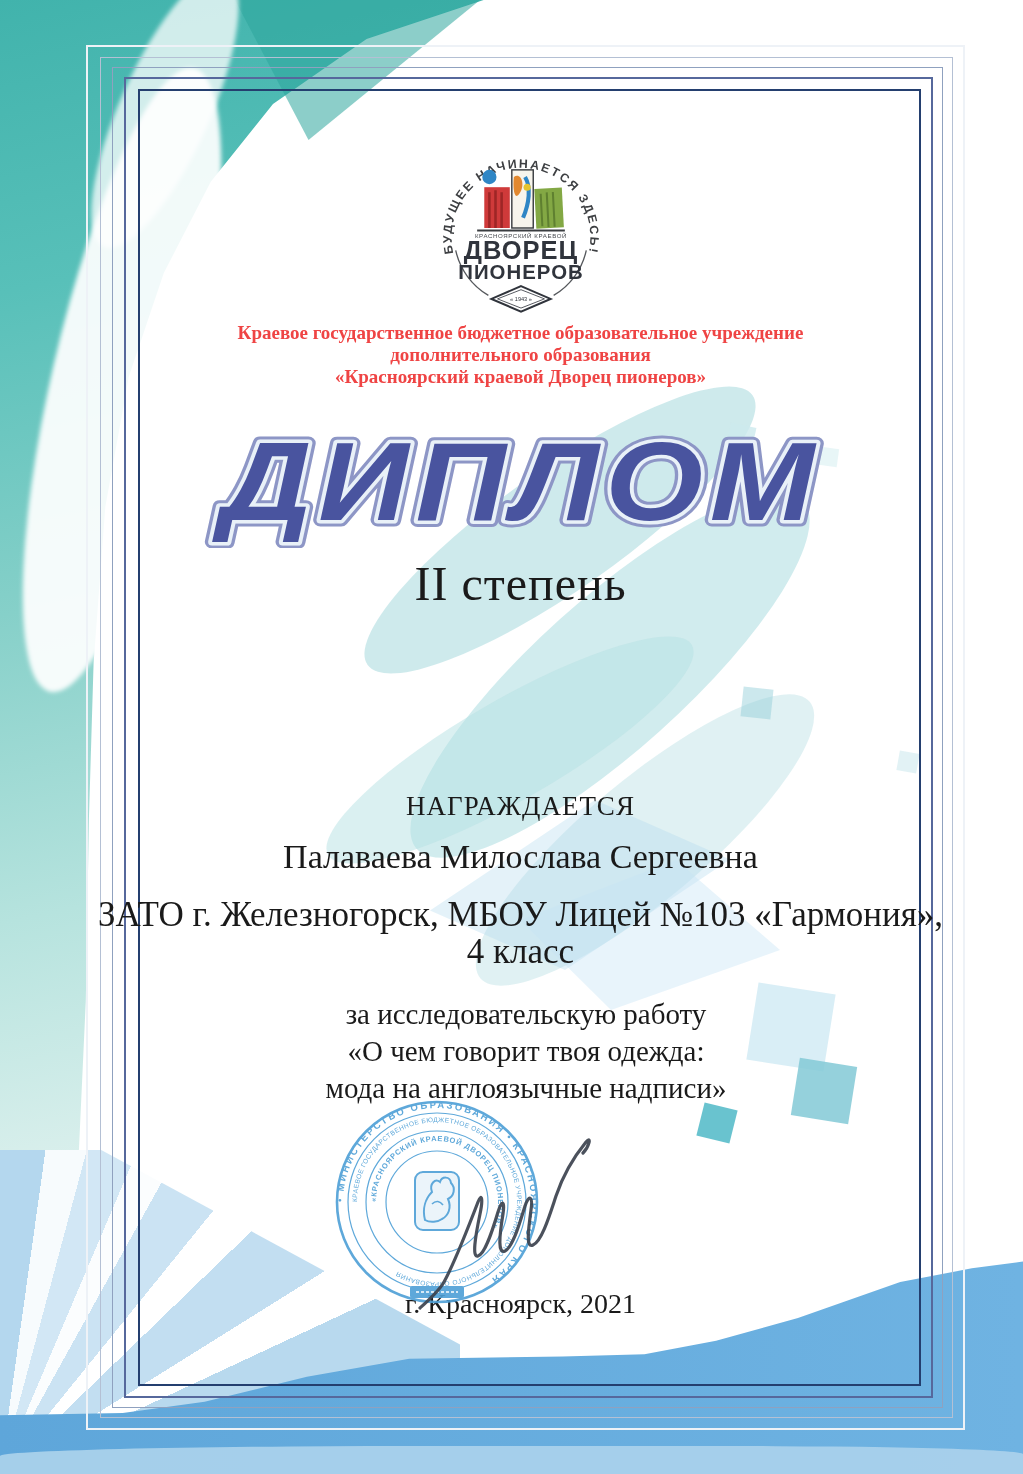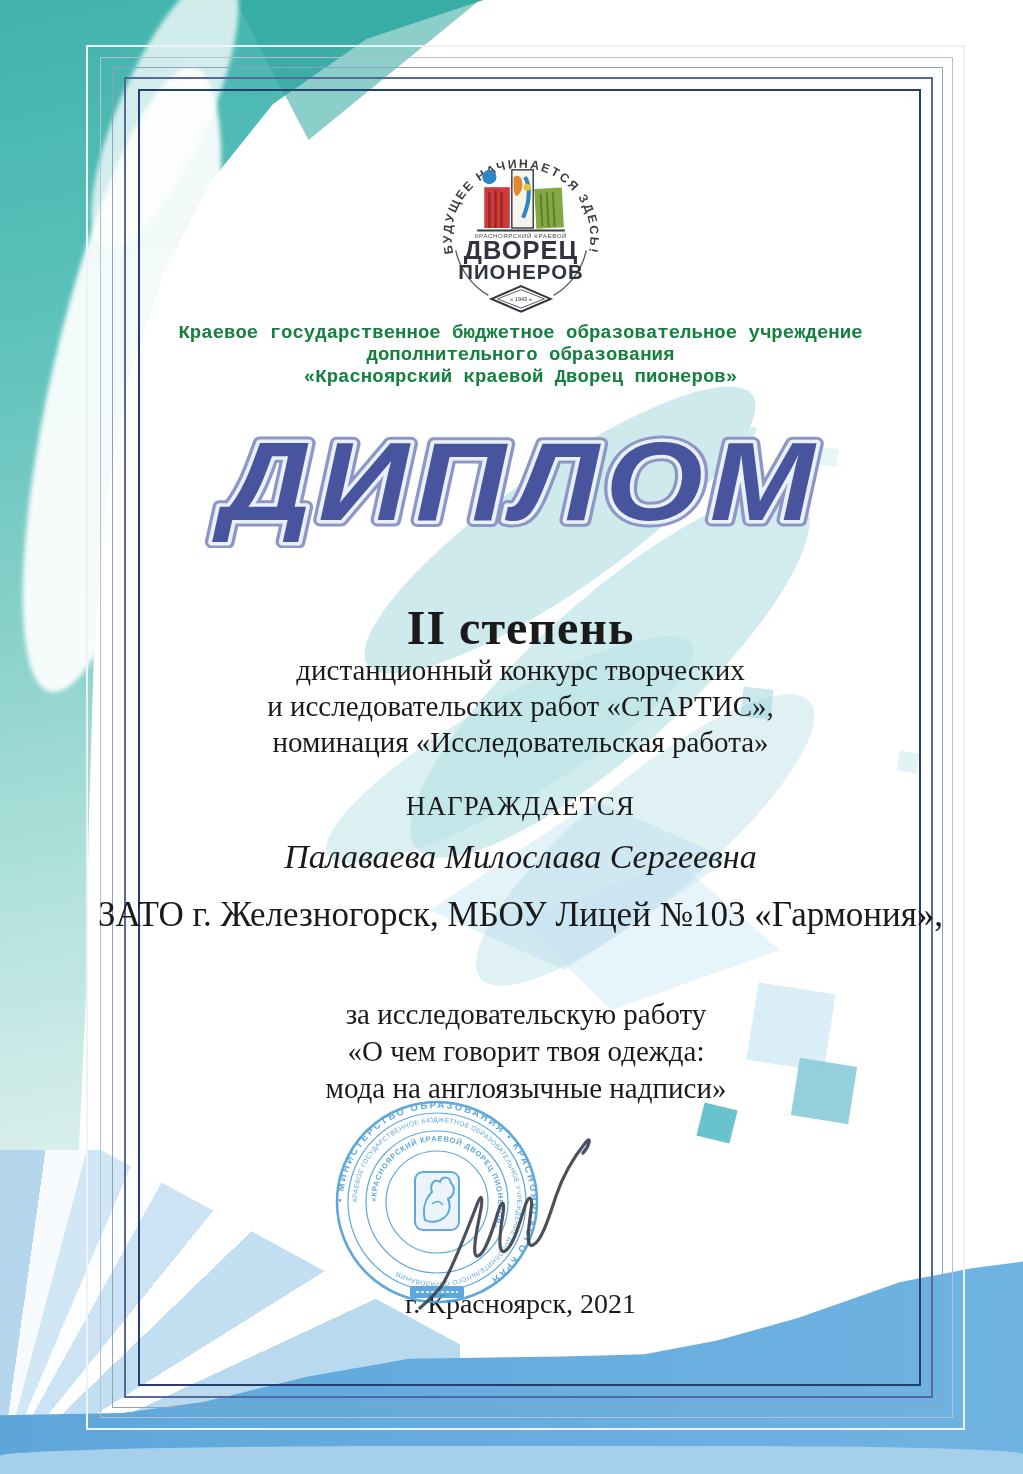--- a/index.html
+++ b/index.html
@@ -49,29 +49,29 @@
   .f1{top:45px;right:58px;bottom:44px;left:86px;border:2px solid #eef2f7;}
   .f2{top:57px;right:70px;bottom:56px;left:100px;border:1px solid #b4c0d4;}
   .f3{top:67px;right:80px;bottom:66px;left:112px;border:1px solid #8fa1bf;}
   .f4{top:77px;right:90px;bottom:76px;left:124px;border:2px solid #56689c;}
   .f5{top:89px;right:102px;bottom:88px;left:138px;border:2px solid #243f6f;}
   
   .content{position:absolute;left:100px;right:82px;top:0;bottom:0;z-index:5;text-align:center;color:#1a1a1a;}
   .logo-wrap{position:absolute;left:0;right:0;top:136px;height:184px;}
   .logo{display:block;margin:0 auto;width:204px;height:184px;}
   .org{position:absolute;left:0;right:0;top:322px;
-    font-family:Liberation Mono, monospace;
-    font-size:19px;line-height:22px;color:#15803d;font-weight:600;}
+    font-family:Liberation Serif, serif;
+    font-size:19px;line-height:22px;color:#ef4444;font-weight:600;}
   .org .b{font-weight:800;}
   .title-wrap{position:absolute;left:0;right:0;top:408px;height:140px;font-style:italic;}
   .title-svg{display:block;margin:0 auto;width:680px;height:140px;}
-  .degree{position:absolute;left:0;right:0;top:556px;font-size:48px;font-weight:bold;letter-spacing:1px;margin-top:44px;}
+  .degree{position:absolute;left:0;right:0;top:556px;font-size:48px;font-weight:normal;letter-spacing:1px;}
   .contest{position:absolute;left:0;right:0;top:652px;font-size:29px;line-height:36px;}
   .award-label{position:absolute;left:0;right:0;top:791px;font-size:27px;letter-spacing:1px;}
-  .award-name{position:absolute;left:0;right:0;top:838px;font-size:34px;font-style:italic;}
+  .award-name{position:absolute;left:0;right:0;top:838px;font-size:34px;}
   .award-school{position:absolute;left:-30px;right:-30px;top:896px;font-size:35px;line-height:37px;}
   .work{position:absolute;left:0;right:0;top:996px;font-size:29px;line-height:37px;padding-left:11px;}
   .footer{position:absolute;left:0;right:0;top:1288px;font-size:28px;font-family:Liberation Serif, serif;}
   .seal{position:absolute;left:292px;top:1080px;width:470px;height:245px;z-index:6;}
 </style>
 </head>
 <body>
 
 <div class="bg">
   <div class="abs teal-main"></div>
@@ -146,30 +146,26 @@
   <div class="title-wrap">
     <svg class="title-svg" viewBox="0 0 680 140">
       <text x="340" y="112" text-anchor="middle" font-family="Liberation Sans, DejaVu Sans, sans-serif" font-size="112" font-weight="bold" letter-spacing="6" textLength="600" lengthAdjust="spacingAndGlyphs" fill="none" stroke="#8d96c6" stroke-width="13" stroke-linejoin="round">ДИПЛОМ</text>
       <text x="340" y="112" text-anchor="middle" font-family="Liberation Sans, DejaVu Sans, sans-serif" font-size="112" font-weight="bold" letter-spacing="6" textLength="600" lengthAdjust="spacingAndGlyphs" fill="none" stroke="#e9f1f8" stroke-width="7" stroke-linejoin="round">ДИПЛОМ</text>
       <text x="340" y="112" text-anchor="middle" font-family="Liberation Sans, DejaVu Sans, sans-serif" font-size="112" font-weight="bold" letter-spacing="6" textLength="600" lengthAdjust="spacingAndGlyphs" fill="#49549f">ДИПЛОМ</text>
     </svg>
   </div>
 
   <div class="degree">II степень</div>
 
-  <div class="contest">
-    <div>дистанционный конкурс творческих</div>
-    <div>и исследовательских работ «СТАРТИС»,</div>
-    <div>номинация «Исследовательская работа»</div>
-  </div>
 
   <div class="award-label">НАГРАЖДАЕТСЯ</div>
   <div class="award-name">Палаваева Милослава Сергеевна</div>
   <div class="award-school">
     <div>ЗАТО г. Железногорск, МБОУ Лицей №103 «Гармония»,</div>
+    <div>4 класс</div>
   </div>
 
   <div class="work">
     <div>за исследовательскую работу</div>
     <div>«О чем говорит твоя одежда:</div>
     <div>мода на англоязычные надписи»</div>
   </div>
 
   <div class="footer">г. Красноярск, 2021</div>
 </div>

